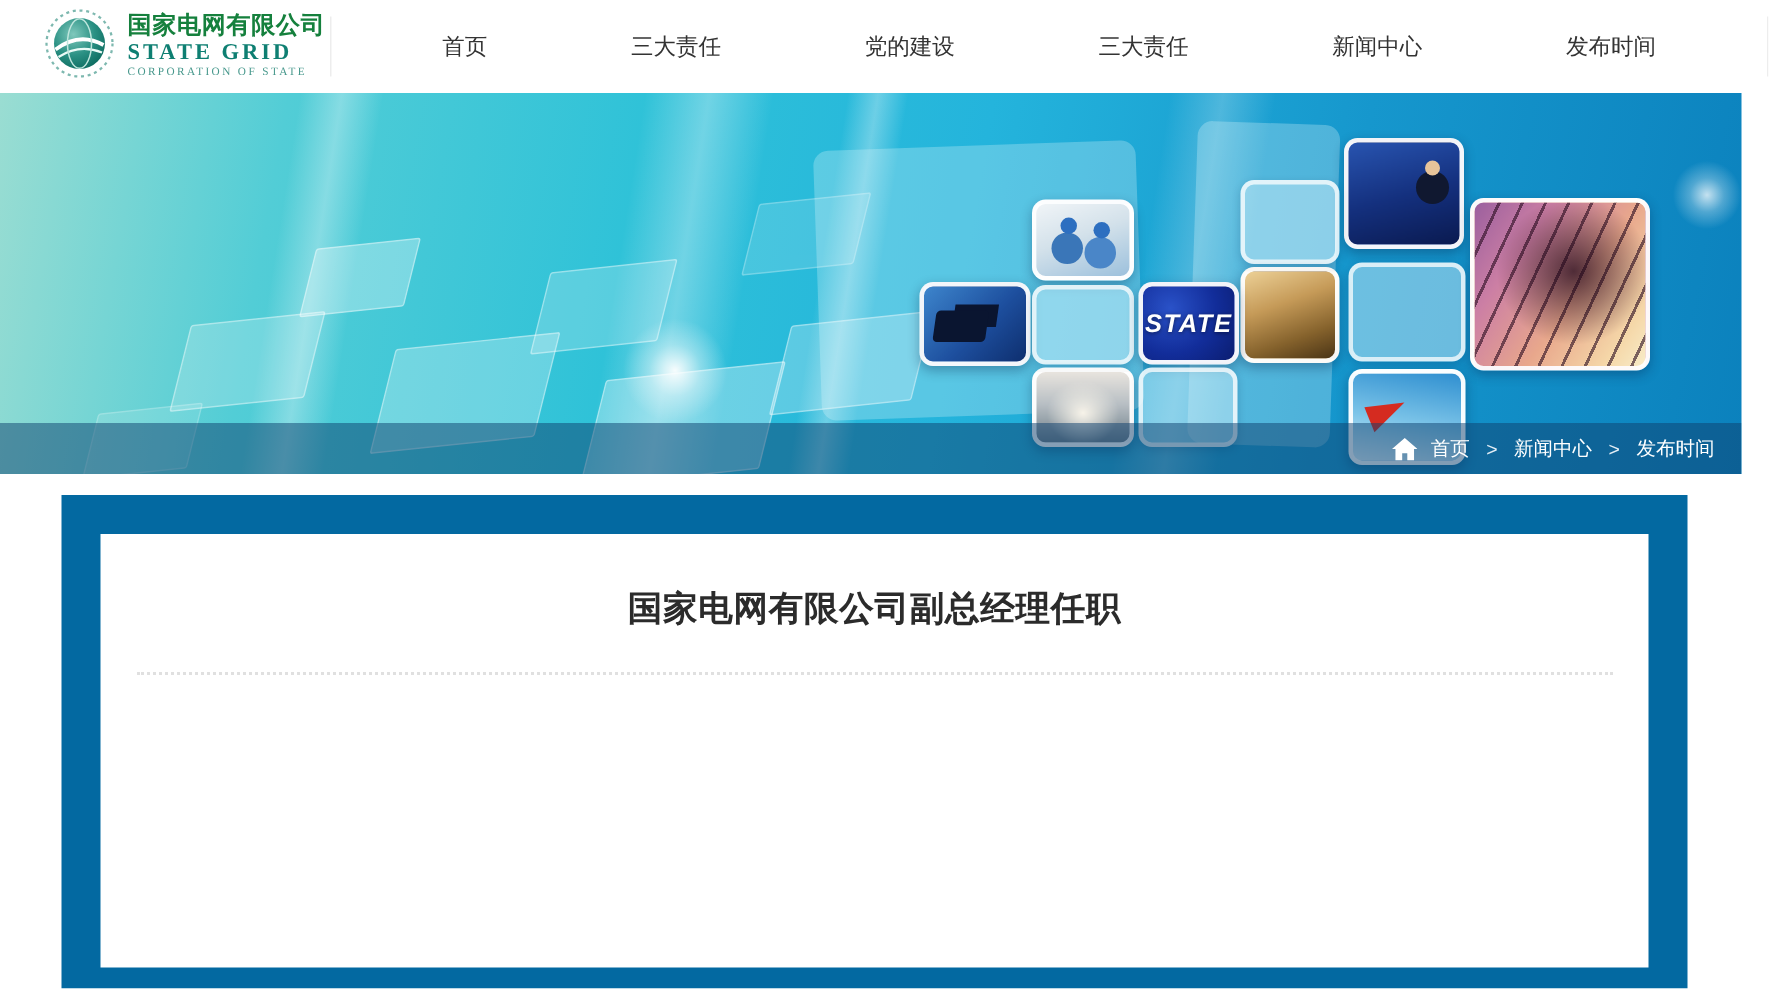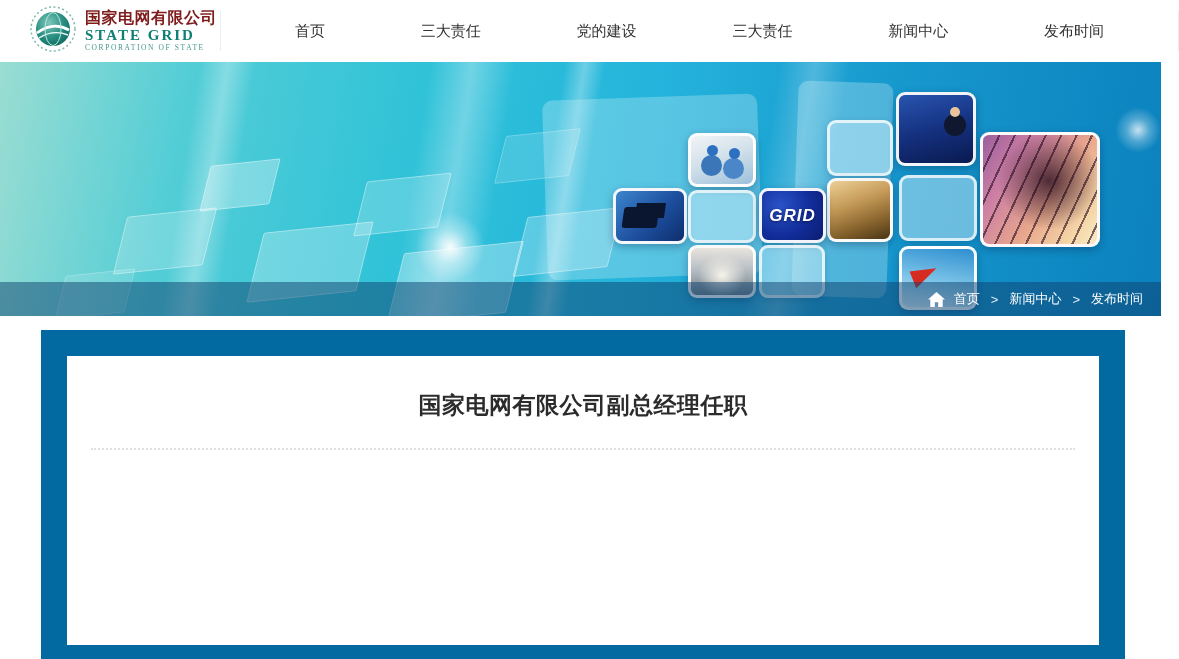--- a/index.html
+++ b/index.html
@@ -3,21 +3,21 @@
 <meta charset="utf-8">
 <style>
   * { margin:0; padding:0; box-sizing:border-box; }
   html,body { width:1179px; height:659px; overflow:hidden; background:#fff;
     font-family:"Liberation Sans","DejaVu Sans",sans-serif; }
 
   
   .topnav { display:flex; align-items:center; height:62px; background:#fff; }
   .logo { display:flex; align-items:center; gap:9px; padding-left:30px; width:220px; cursor:pointer; }
   .logo-text { display:flex; flex-direction:column; line-height:1.12; }
-  .logo-cn { color:#7f1d1d; font-weight:bold; font-size:16px; letter-spacing:.5px; }
+  .logo-cn { color:#15803d; font-weight:bold; font-size:16px; letter-spacing:.5px; }
   .logo-en { color:#0e7f72; font-weight:bold; font-size:15px; letter-spacing:2px;
              font-family:"Liberation Serif","DejaVu Serif",serif; }
   .logo-sub { color:#47988c; font-size:7.5px; letter-spacing:1.6px;
              font-family:"Liberation Serif","DejaVu Serif",serif; }
   .nav-sep { width:1px; height:40px; background:#ededed; }
   .nav-menu { flex:1; display:flex; justify-content:space-around; align-items:center; padding:0 26px; }
   .nav-item { font-size:15px; color:#333; cursor:pointer; white-space:nowrap; }
   .lang { width:190px; display:flex; justify-content:center; align-items:center; gap:9px;
           font-size:13px; color:#555; }
   .lang a { cursor:pointer; }
@@ -148,21 +148,21 @@
 
   <div class="tile t-anchor" style="left:896px;top:30px;width:80px;height:74px;"></div>
   <div class="tile t-blank" style="left:827px;top:58px;width:66px;height:56px;"></div>
   <div class="tile t-power" style="left:980px;top:70px;width:120px;height:115px;"></div>
   <div class="tile t-workers" style="left:688px;top:71px;width:68px;height:54px;"></div>
   <div class="tile t-blank" style="left:899px;top:113px;width:78px;height:66px;"></div>
   <div class="tile t-meeting" style="left:827px;top:116px;width:66px;height:64px;"></div>
   <div class="tile t-camera" style="left:613px;top:126px;width:74px;height:56px;"></div>
   <div class="tile t-blank" style="left:688px;top:128px;width:68px;height:53px;"></div>
   <div class="tile t-news" style="left:759px;top:126px;width:67px;height:55px;">
-    <span>GRID</span>
+    <span>STATE</span>
   </div>
   <div class="tile t-corridor" style="left:688px;top:183px;width:68px;height:53px;"></div>
   <div class="tile t-blank" style="left:759px;top:183px;width:66px;height:53px;"></div>
   <div class="tile t-plane" style="left:899px;top:184px;width:78px;height:64px;"></div>
 
   <div class="band">
     <span style="display:flex;">
       <svg width="17" height="15" viewBox="0 0 17 15">
           <path d="M8.5 0L0 7.4h2.3V15h4.5v-4.8h3.4V15h4.5V7.4H17z" fill="#fff"></path>
         </svg>

